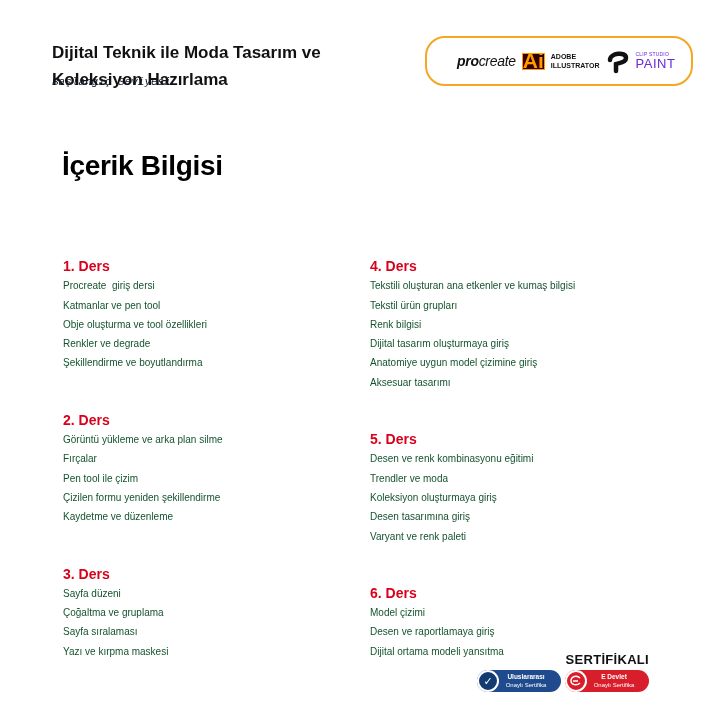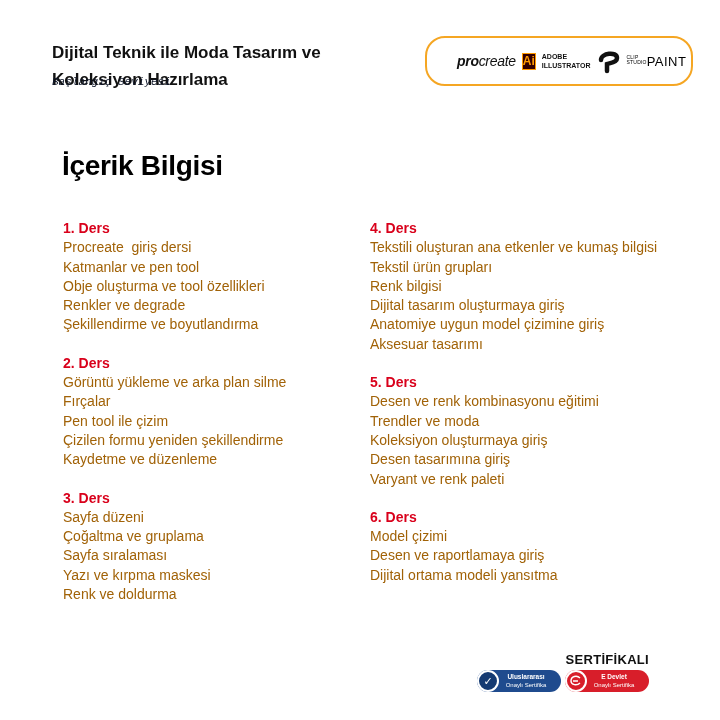--- a/index.html
+++ b/index.html
@@ -22,37 +22,37 @@
     }
     .procreate-icon {
       width: 28px; height: 28px; border-radius: 6px; background: #111; position: relative; overflow: hidden;
     }
     .procreate-icon svg { position: absolute; left: 0; top: 0; }
     .procreate-label { font-size: 14px; color: #111; letter-spacing: -0.3px; }
     .procreate-label b { font-weight: 700; font-style: italic; }
     .procreate-label i { font-style: italic; }
     .ai-icon {
       width: 26px; height: 17px; background: #330000; border: 1.5px solid #ff9a00; box-sizing: border-box;
-      color: #ff9a00; font-size: 12px; font-weight: 700; display: flex; align-items: center; justify-content: center;
+      color: #ff9a00; font-size: 21px; font-weight: 700; display: flex; align-items: center; justify-content: center;
     }
     .ai-label { font-size: 7px; font-weight: 700; line-height: 9px; color: #111; }
     .csp-icon { width: 24px; height: 26px; }
-    .csp-label { display: flex; flex-direction: row; line-height: 1; color: #000000; }
+    .csp-label { display: flex; flex-direction: column; line-height: 1; color: #6d28d9; }
     .csp-label .small { font-size: 5px; letter-spacing: 0.2px; }
     .csp-label .big { font-size: 13px; letter-spacing: 0.5px; }
     .section-heading {
       position: absolute; left: 62px; top: 150px;
       font-size: 28px; font-weight: 700; color: #000; letter-spacing: -0.3px;
     }
     .col { position: absolute; top: 219px; }
     .col.left { left: 63px; }
     .col.right { left: 370px; }
     .lesson { margin-bottom: 19px; }
-    .lesson-title { font-size: 14px; font-weight: 700; color: #d9001b; line-height: 19.3px; }
-    .lesson-item { font-size: 14px; color: #a16207; line-height: 19.3px; white-space: pre; }
+    .lesson-title { font-size: 14px; font-weight: 700; color: #d9001b; line-height: 19.3px; margin-top: 38px; }
+    .lesson-item { font-size: 10px; color: #14532d; line-height: 19.3px; white-space: pre; }
     .cert-block { position: absolute; left: 477px; top: 652px; width: 172px; }
     .cert-title { text-align: right; font-size: 13px; font-weight: 900; color: #111; letter-spacing: 0.3px; margin-left: 12px; }
     .cert-badges { display: flex; gap: 4px; margin-top: 3px; }
     .cert-badge {
       display: flex; align-items: center; height: 22px; border-radius: 11px; padding-right: 8px; box-sizing: border-box;
     }
     .cert-badge.blue { background: #1f4b8e; width: 84px; }
     .cert-badge.red { background: #d81e2a; width: 84px; }
     .cert-circle {
       width: 22px; height: 22px; border-radius: 50%; border: 2px solid #fff; box-sizing: border-box;
@@ -120,21 +120,20 @@
     <div class="lesson-item">Pen tool ile çizim</div>
     <div class="lesson-item">Çizilen formu yeniden şekillendirme</div>
     <div class="lesson-item">Kaydetme ve düzenleme</div>
   </div>
   <div class="lesson">
     <div class="lesson-title">3. Ders</div>
     <div class="lesson-item">Sayfa düzeni</div>
     <div class="lesson-item">Çoğaltma ve gruplama</div>
     <div class="lesson-item">Sayfa sıralaması</div>
     <div class="lesson-item">Yazı ve kırpma maskesi</div>
-    <div class="lesson-item">Renk ve doldurma</div>
   </div>
 </div>
 
 <div class="col right">
   <div class="lesson">
     <div class="lesson-title">4. Ders</div>
     <div class="lesson-item">Tekstili oluşturan ana etkenler ve kumaş bilgisi</div>
     <div class="lesson-item">Tekstil ürün grupları</div>
     <div class="lesson-item">Renk bilgisi</div>
     <div class="lesson-item">Dijital tasarım oluşturmaya giriş</div>

